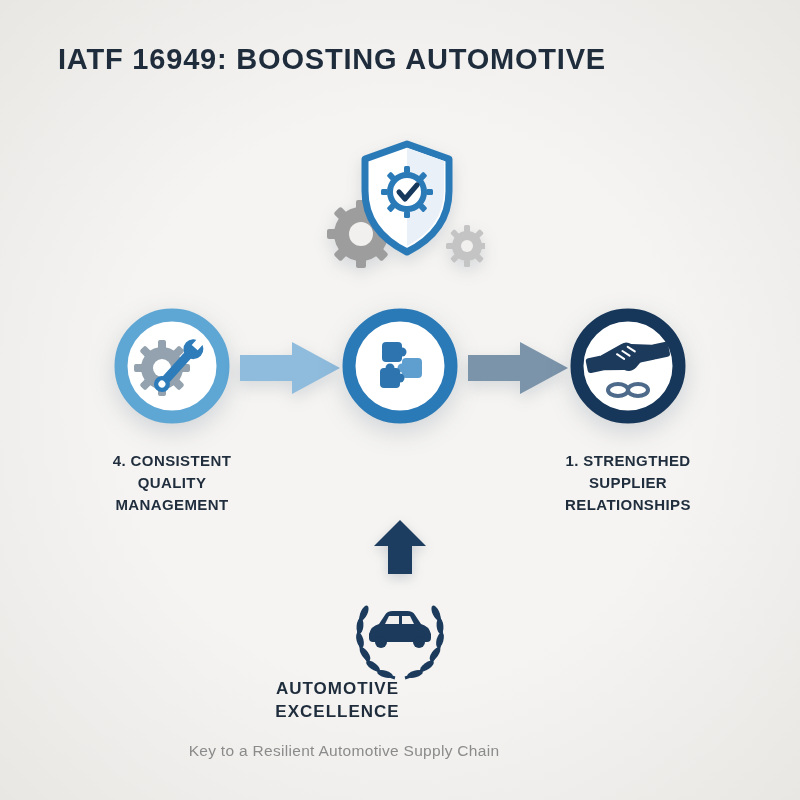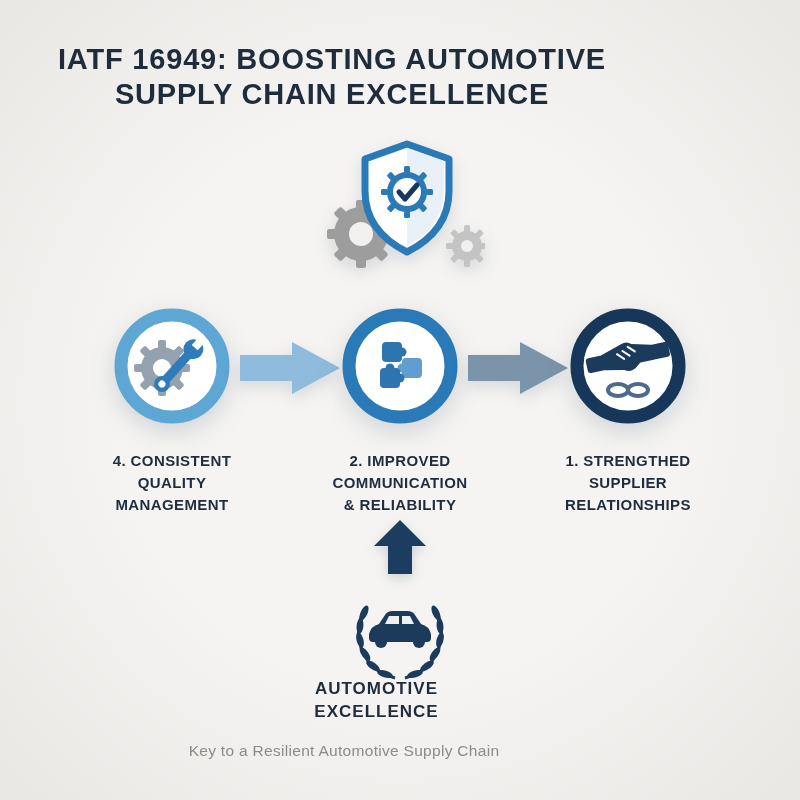--- a/index.html
+++ b/index.html
@@ -16,32 +16,31 @@
   .c1 { left:112px; } .c2 { left:340px; } .c3 { left:568px; }
   .arrow { position:absolute; top:340px; filter: drop-shadow(0 6px 8px rgba(40,60,90,0.15)); }
   .a1 { left:240px; } .a2 { left:468px; }
   .step-label { position:absolute; top:450px; width:220px; text-align:center; font-size:15px;
                 font-weight:bold; color:#1f2d3d; line-height:1.45; letter-spacing:0.4px; white-space:pre-line; }
   .l1 { left:62px; } .l2 { left:290px; } .l3 { left:518px; }
   .up-arrow { position:absolute; top:520px; left:374px; filter: drop-shadow(0 4px 6px rgba(40,60,90,0.2)); }
   .emblem { position:absolute; top:582px; left:335px; }
   .emblem-label { position:absolute; top:678px; left:0; width:675px; text-align:center;
                   font-size:17px; font-weight:bold; color:#1e2c3c; letter-spacing:1px;
-                  line-height:1.35; white-space:pre-line;margin-left:39px; }
+                  line-height:1.35; white-space:pre-line; }
   .footer { position:absolute; top:742px; left:0; width:688px; text-align:center;
             font-size:15.5px; color:#8b8b8b; letter-spacing:0.3px; }
 </style>
 </head>
 <body>
 
 <div class="canvas">
 
   <h1 class="title">
     <span>IATF 16949: BOOSTING AUTOMOTIVE</span>
-    <span>SUPPLY CHAIN EXCELLENCE</span>
   </h1>
 
   <div class="shield-wrap">
     <svg width="170" height="150" viewBox="0 0 170 150">
 
       <g transform="translate(46,100)" fill="#9d9d9d">
         <g>
           <rect x="-5" y="-34" width="10" height="12" rx="2"></rect>
           <rect x="-5" y="-34" width="10" height="12" rx="2" transform="rotate(45)"></rect>
           <rect x="-5" y="-34" width="10" height="12" rx="2" transform="rotate(90)"></rect>
@@ -157,23 +156,20 @@
       <g fill="none" stroke="#4d6a8a" stroke-width="4">
         <ellipse cx="50" cy="84" rx="10" ry="6"></ellipse>
         <ellipse cx="70" cy="84" rx="10" ry="6"></ellipse>
       </g>
     </g>
   </svg>
 
   <div class="step-label l1">4. CONSISTENT
 QUALITY
 MANAGEMENT</div>
-  <div class="step-label l2">2. IMPROVED
-COMMUNICATION
-&amp; RELIABILITY</div>
   <div class="step-label l3">1. STRENGTHED
 SUPPLIER
 RELATIONSHIPS</div>
 
   <svg class="up-arrow" width="52" height="54" viewBox="0 0 52 54">
     <polygon points="26,0 52,26 38,26 38,54 14,54 14,26 0,26" fill="#1c3c60"></polygon>
   </svg>
 
   <div class="emblem">
     <svg width="130" height="100" viewBox="0 0 130 100">

